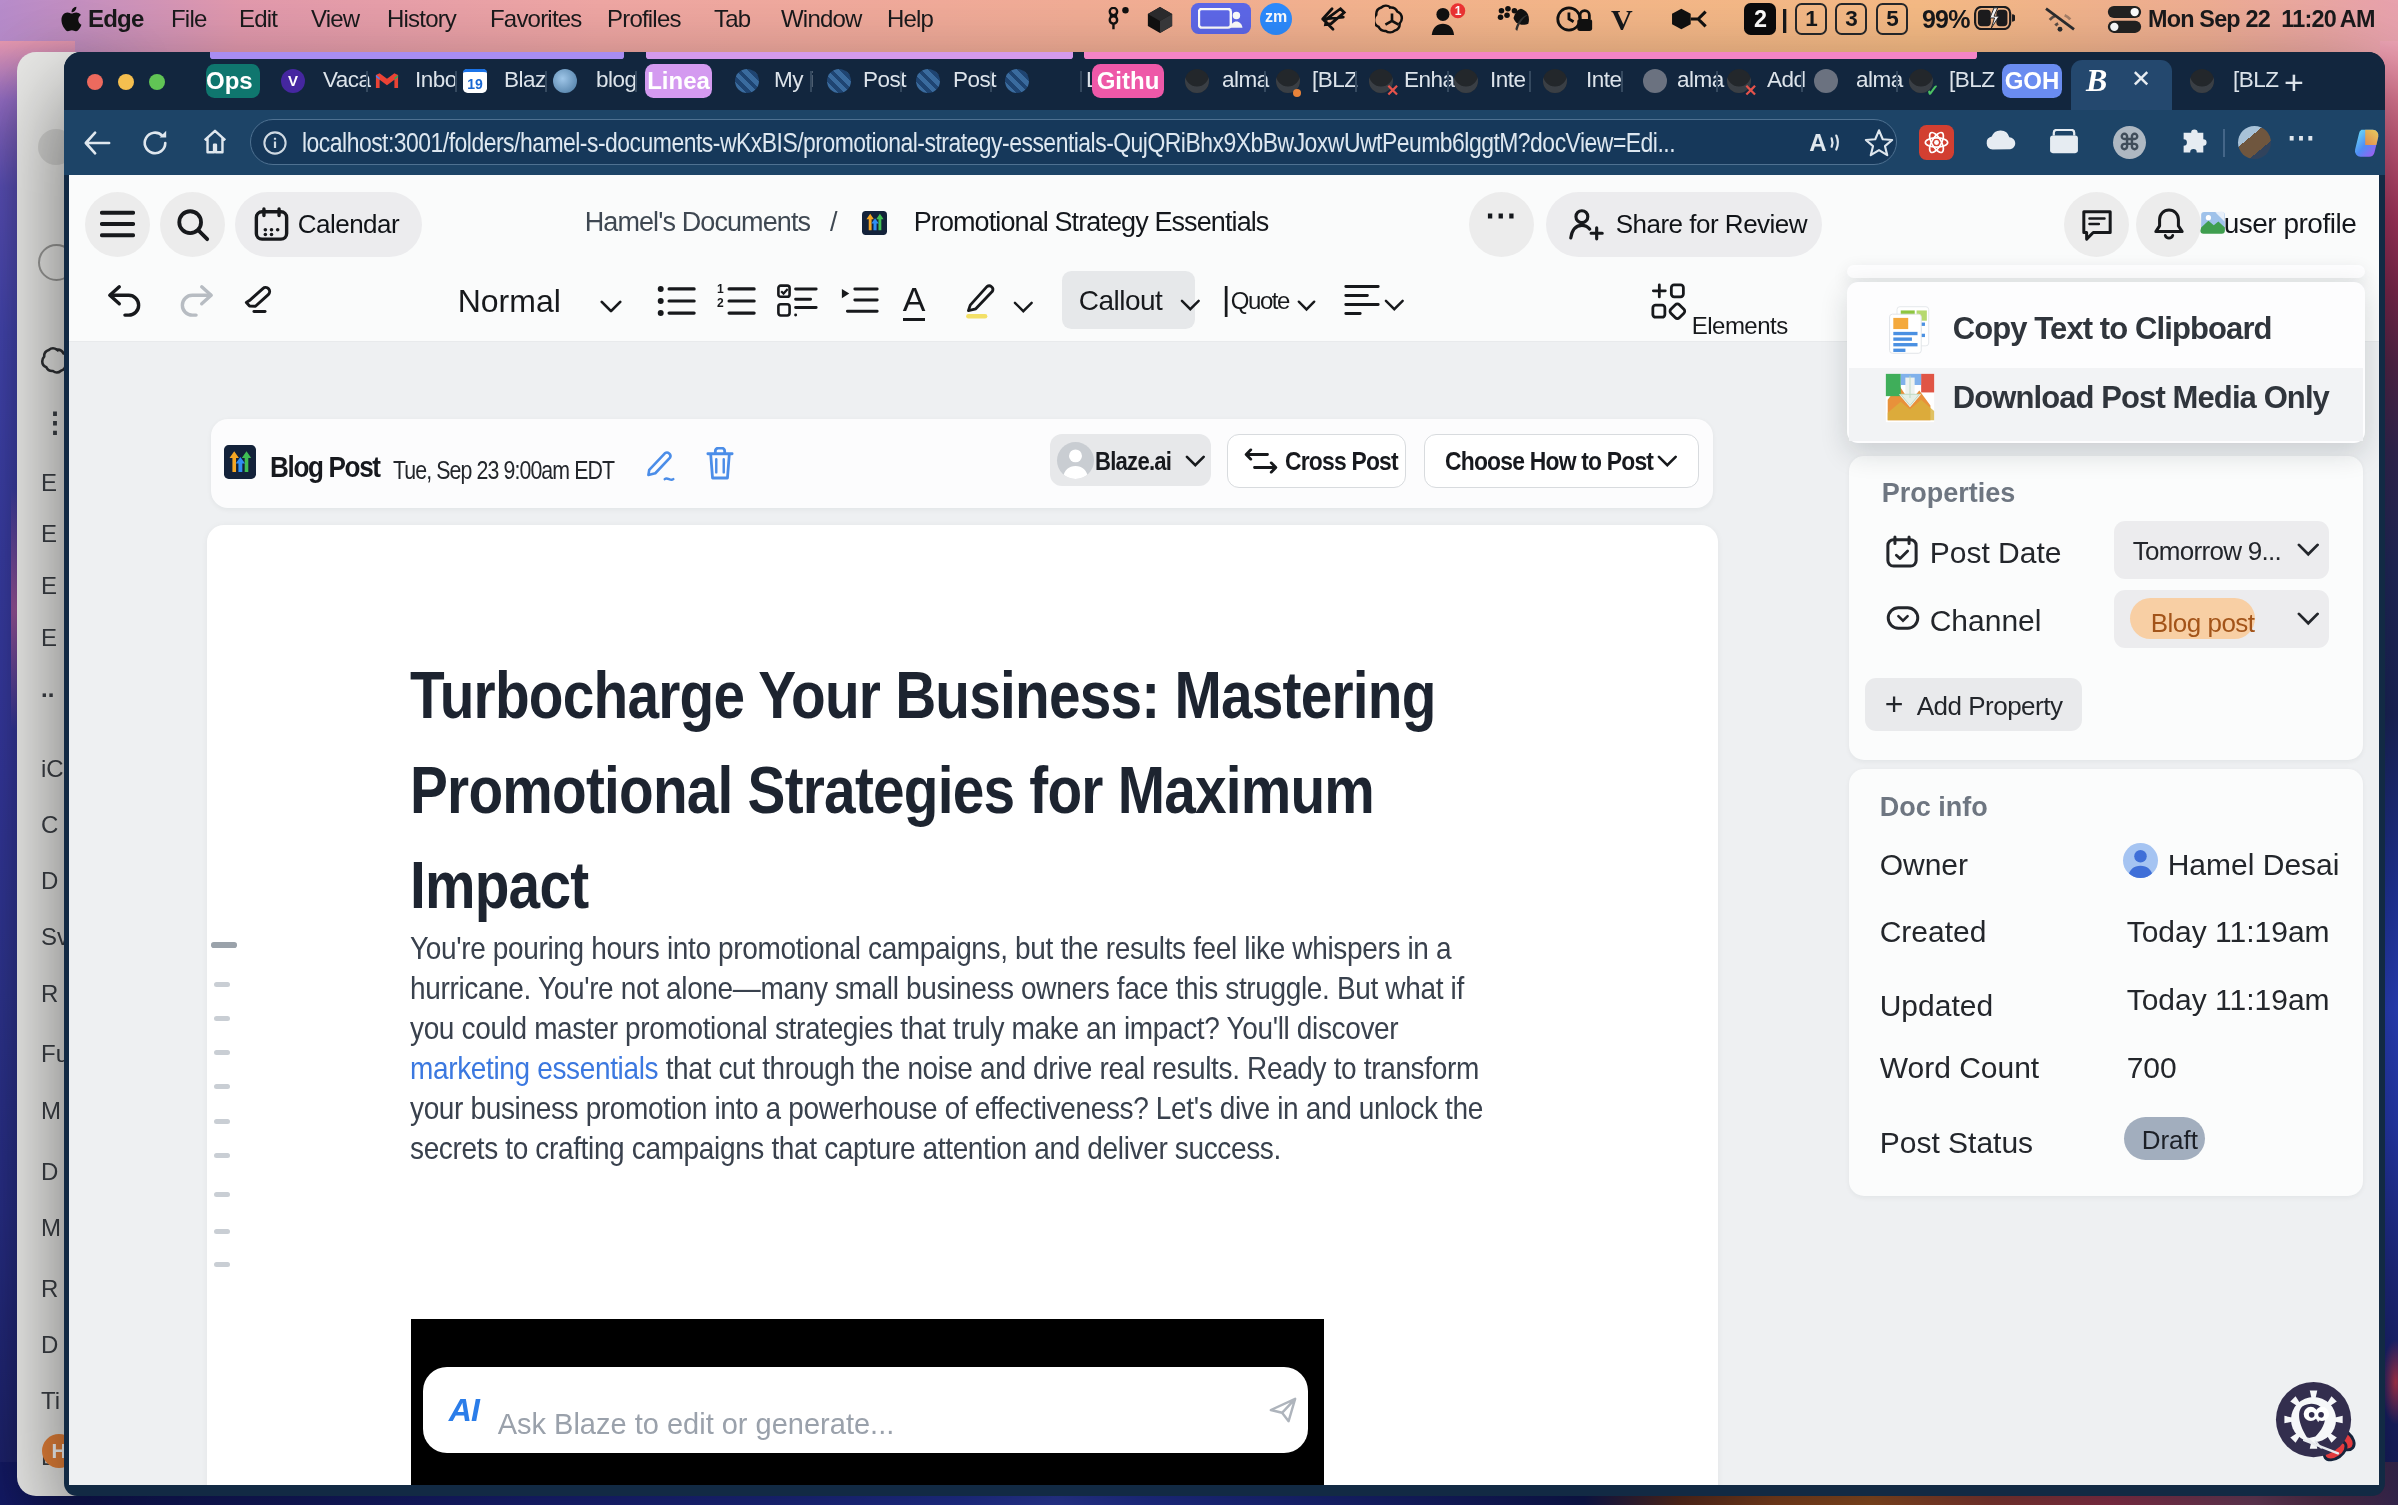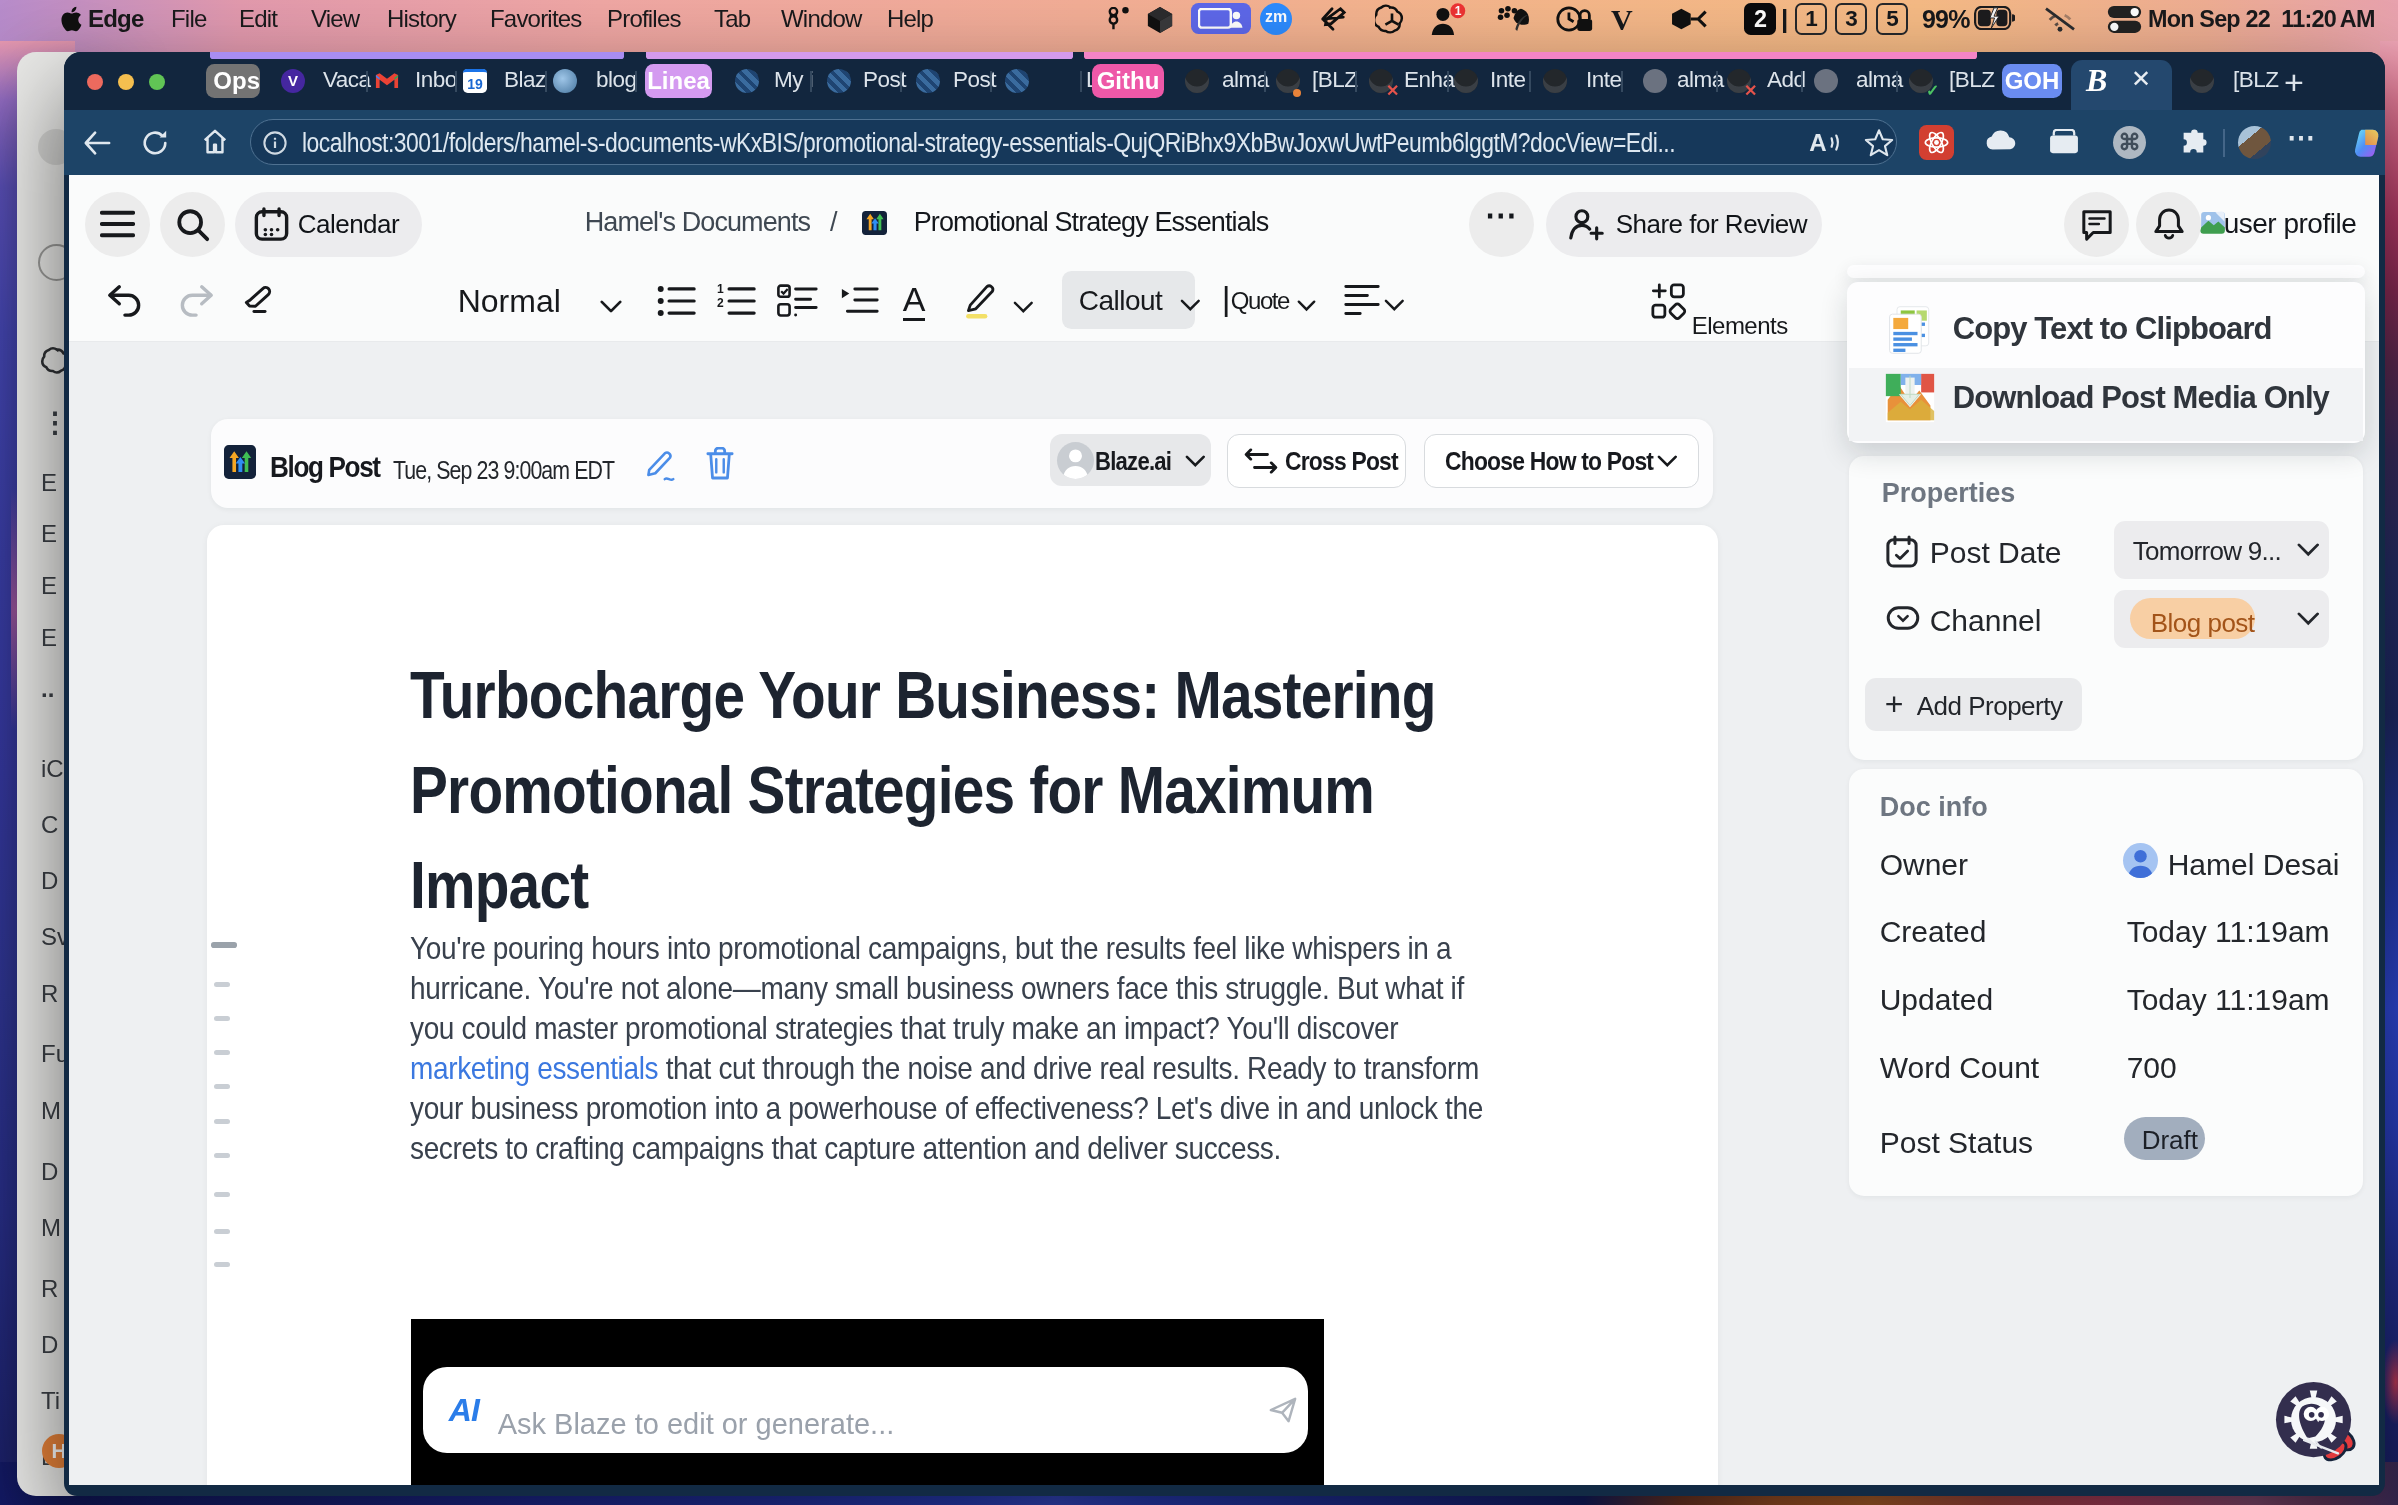--- a/index.html
+++ b/index.html
@@ -167,21 +167,21 @@
     <div id="tabbar" class="abs" style="left:0;top:0;width:2321px;height:58px;background:#12263e;">
 
       <div class="abs" style="left:23.4px;top:21.5px;width:16px;height:16px;border-radius:50%;background:#ed6a5e;"></div>
       <div class="abs" style="left:54px;top:21.5px;width:16px;height:16px;border-radius:50%;background:#f5bf4f;"></div>
       <div class="abs" style="left:85px;top:21.5px;width:16px;height:16px;border-radius:50%;background:#61c455;"></div>
 
       <div class="abs" style="left:146px;top:0;width:414px;height:6.6px;background:#a88df2;border-radius:0 0 2.8px 2.8px;"></div>
       <div class="abs" style="left:582px;top:0;width:427px;height:6.6px;background:#d49aec;border-radius:0 0 2.8px 2.8px;"></div>
       <div class="abs" style="left:1020px;top:0;width:893px;height:6.6px;background:#f484c6;border-radius:0 0 2.8px 2.8px;"></div>
       <div id="tabs" style="font-size:24px;color:#dce3ea;">
-        <div class="abs" style="left:142px;top:12px;width:54px;height:34px;background:#737373;border-radius:8.4px;color:#fff;font-weight:700;text-align:right;line-height:34px;">Ops</div>
+        <div class="abs" style="left:142px;top:12px;width:54px;height:34px;background:#0f766e;border-radius:8.4px;color:#fff;font-weight:700;text-align:left;line-height:34px;">Ops</div>
         <div class="tabico abs" style="left:217px;background:#4527a0;color:#fff;font-size:15px;font-weight:700;text-align:center;line-height:24px;">V</div>
         <div class="abs tabtxt" style="left:259px;">Vaca</div>
           <div class="tabsep abs" style="left:302px;"></div>
         <svg class="abs" style="left:311px;top:19.7px;" width="24" height="19" viewBox="0 0 26 20">
             <path d="M1 3v14h4V8l8 6 8-6v9h4V3l-4-2-8 6-8-6z" fill="#ea4335"></path>
             <path d="M1 3l4 3V8L1 5z" fill="#4285f4"></path>
             <path d="M25 3l-4 3V8l4-3z" fill="#34a853"></path>
           </svg>
         <div class="abs tabtxt" style="left:351px;">Inbo</div>
           <div class="tabsep abs" style="left:391px;"></div>
@@ -540,21 +540,21 @@
         <div class="abs" style="left:1780px;top:427px;width:514px;height:427px;background:#fbfcfc;border-radius:15px;box-shadow:0 1.9px 5.6px rgba(20,30,40,.05);">
           <div class="abs" style="left:31px;top:22.5px;font-size:27px;font-weight:600;color:#6e7681;">Doc info</div>
           <div class="abs" style="left:31px;top:79px;font-size:30px;color:#23262b;">Owner</div>
           <div class="abs" style="left:274px;top:74px;width:35px;height:35px;border-radius:50%;background:#a5c4f2;overflow:hidden;"><svg width="35" height="35" viewBox="0 0 37 37">
                 <circle cx="18.5" cy="14" r="6.6" fill="#3f6fd8"></circle>
                 <path d="M5 37c1.6-9.5 6.6-13 13.5-13s11.9 3.5 13.5 13z" fill="#3f6fd8"></path>
               </svg></div>
           <div class="abs" style="left:319px;top:79px;font-size:30px;color:#23262b;">Hamel Desai</div>
           <div class="abs" style="left:31px;top:146px;font-size:30px;color:#23262b;">Created</div>
           <div class="abs" style="left:278px;top:146px;font-size:30px;color:#23262b;">Today 11:19am</div>
-          <div class="abs" style="left:31px;top:214px;font-size:30px;color:#23262b;">Updated</div>
+          <div class="abs" style="left:31px;top:220px;font-size:30px;color:#23262b;">Updated</div>
           <div class="abs" style="left:278px;top:214px;font-size:30px;color:#23262b;">Today 11:19am</div>
           <div class="abs" style="left:31px;top:282px;font-size:30px;color:#23262b;">Word Count</div>
           <div class="abs" style="left:278px;top:282px;font-size:30px;color:#23262b;">700</div>
           <div class="abs" style="left:31px;top:357px;font-size:30px;color:#23262b;">Post Status</div>
           <div class="abs" style="left:275px;top:348px;width:81px;height:43px;background:#a2aebe;border-radius:21.5px;"></div>
           <div class="abs" style="left:293px;top:356px;font-size:26px;color:#1c2027;">Draft</div>
         </div>
       </div>
 
       <div class="abs" style="left:1778px;top:90px;width:518px;height:13px;background:#fdfdfe;border-radius:9.4px;box-shadow:0 5.6px 17px rgba(20,30,40,.12);"></div>

